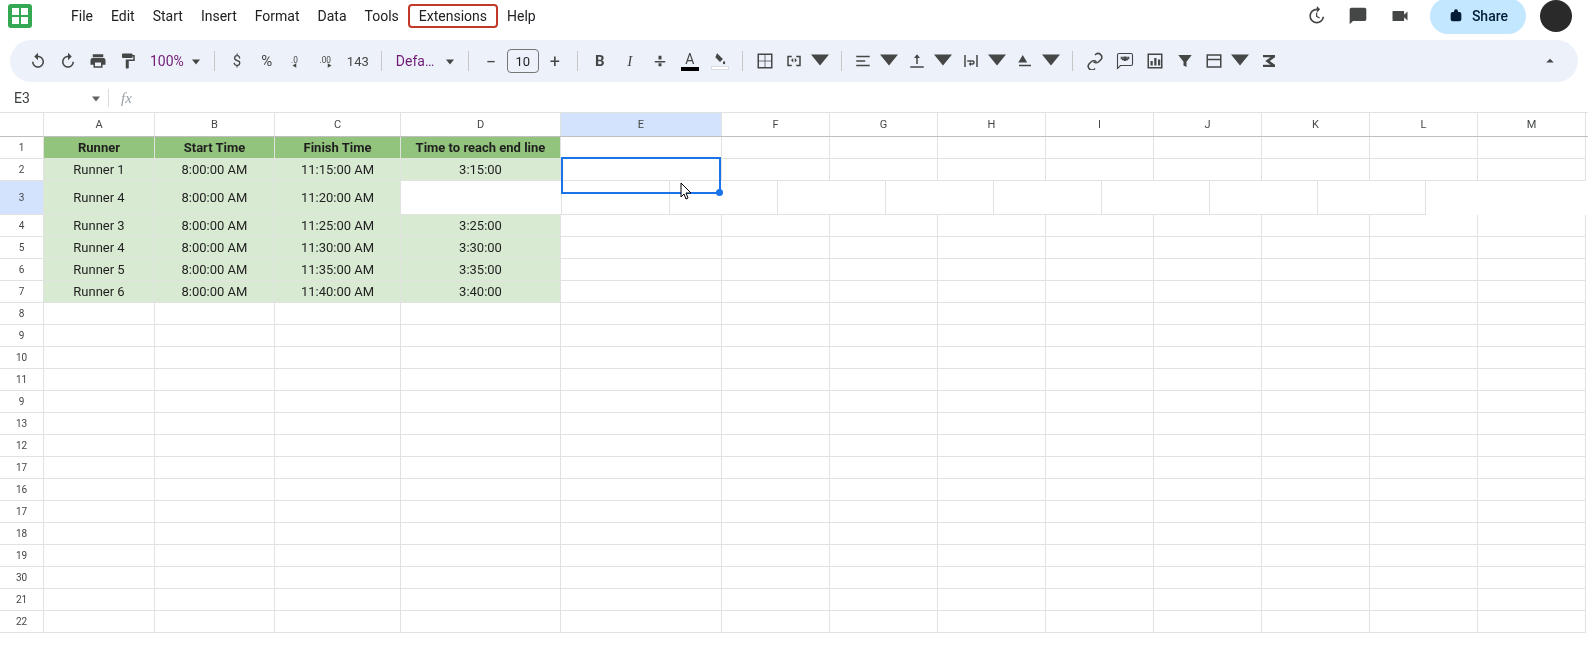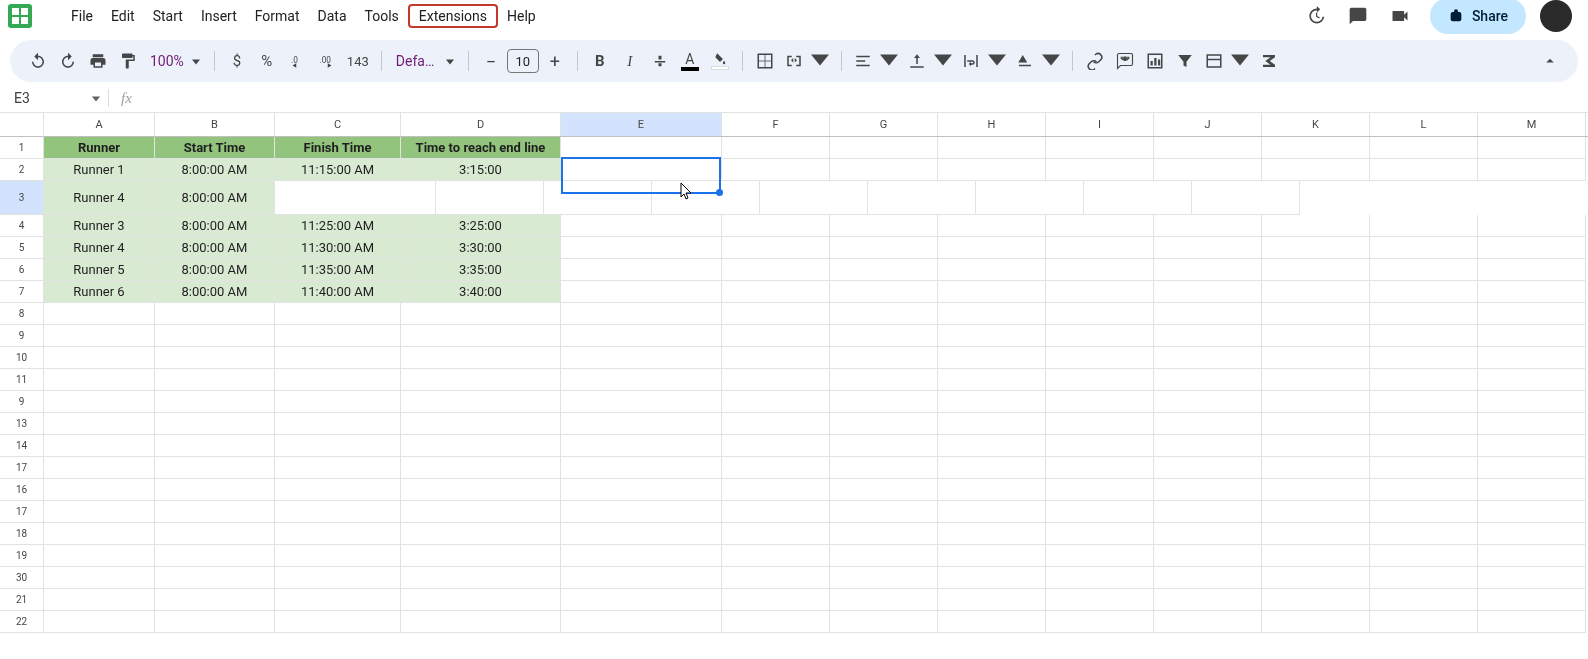--- a/index.html
+++ b/index.html
@@ -316,21 +316,21 @@
       <div class="row-h">4</div>
       <div class="row-h">5</div>
       <div class="row-h">6</div>
       <div class="row-h">7</div>
       <div class="row-h">8</div>
       <div class="row-h">9</div>
       <div class="row-h">10</div>
       <div class="row-h">11</div>
       <div class="row-h">9</div>
       <div class="row-h">13</div>
-      <div class="row-h">14</div>
+      <div class="row-h">12</div>
       <div class="row-h">17</div>
       <div class="row-h">16</div>
       <div class="row-h">17</div>
       <div class="row-h">18</div>
       <div class="row-h">19</div>
       <div class="row-h">30</div>
       <div class="row-h">21</div>
       <div class="row-h">22</div>
     </div>
   <div class="cells" id="cells">
@@ -360,20 +360,21 @@
         <div class="cell" style="width: 108px;"></div>
         <div class="cell" style="width: 108px;"></div>
         <div class="cell" style="width: 108px;"></div>
         <div class="cell" style="width: 108px;"></div>
         <div class="cell" style="width: 108px;"></div>
         <div class="cell" style="width: 108px;"></div>
       </div>
       <div class="cell-row tall">
         <div class="cell datacell" style="width: 111px;">Runner 4</div>
         <div class="cell datacell" style="width: 120px;">8:00:00 AM</div>
+        <div class="cell datacell" style="width: 126px;">11:20:00 AM</div>
         <div class="cell" style="width: 161px;"></div>
         <div class="cell" style="width: 108px;"></div>
         <div class="cell" style="width: 108px;"></div>
         <div class="cell" style="width: 108px;"></div>
         <div class="cell" style="width: 108px;"></div>
         <div class="cell" style="width: 108px;"></div>
         <div class="cell" style="width: 108px;"></div>
         <div class="cell" style="width: 108px;"></div>
         <div class="cell" style="width: 108px;"></div>
       </div>

